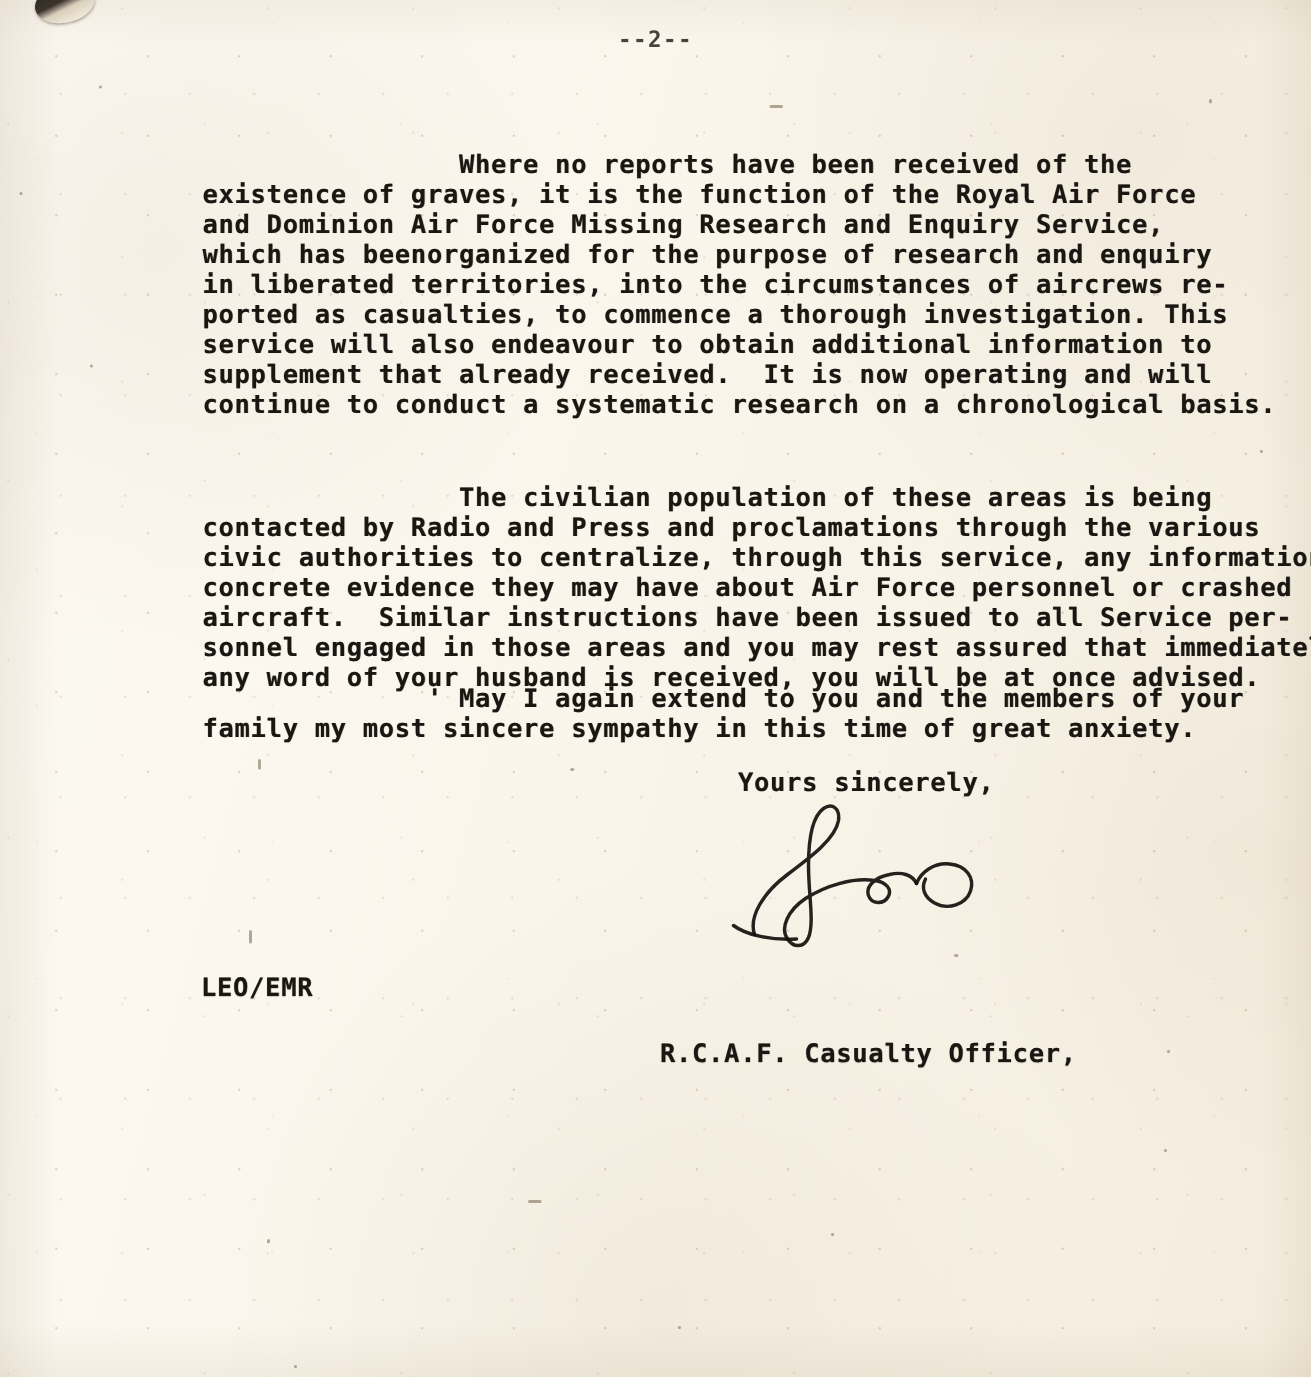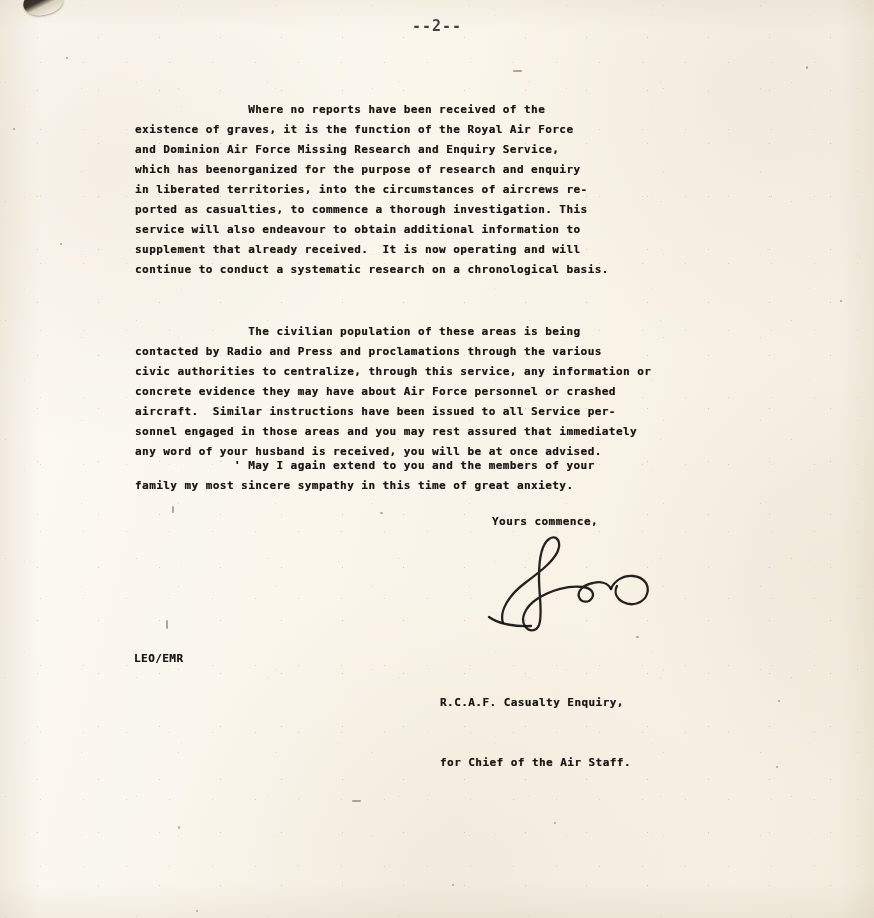--- a/index.html
+++ b/index.html
@@ -71,21 +71,21 @@
     background: linear-gradient(170deg, #2b2621 0%, #3b342c 44%, #d9cfbc 62%, #f6f0e4 100%);
     transform: rotate(-16deg);
     box-shadow: 0 1px 2px rgba(60,50,38,0.45);
   }
 
   
   .tw {
     position: absolute;
     white-space: pre;
     font-family: "DejaVu Sans Mono", "Liberation Mono", monospace;
-    font-size: 11px;
+    font-size: 17px;
     line-height: 20px;
     letter-spacing: 0.45px;
     font-weight: 700;
     color: #1a1712;
     text-shadow:
       0.35px 0 0 rgba(26,23,18,0.30),
       -0.3px 0.3px 0 rgba(26,23,18,0.17),
       0 0.45px 0.5px rgba(40,34,26,0.20);
   }
 
@@ -184,34 +184,33 @@
 contacted by Radio and Press and proclamations through the various
 civic authorities to centralize, through this service, any information or
 concrete evidence they may have about Air Force personnel or crashed
 aircraft.  Similar instructions have been issued to all Service per-
 sonnel engaged in those areas and you may rest assured that immediately
 any word of your husband is received, you will be at once advised.</div>
 
   <div class="tw body-block" id="para3">              ' May I again extend to you and the members of your
 family my most sincere sympathy in this time of great anxiety.</div>
 
-  <div class="tw" id="closing">Yours commence,</div>
+  <div class="tw" id="closing">Yours sincerely,</div>
 
   <div id="signature">
     <svg viewBox="0 0 190 112" preserveAspectRatio="none" aria-hidden="true">
       <path d="M16,92 C12,80 22,64 38,52 C54,40 70,28 72,16 C73,8 68,4 62,8
                C55,13 52,28 52,46 C52,66 56,84 52,94 C49,101 42,101 38,95
                C33,88 38,76 50,68 C64,59 82,54 96,56 C104,57 108,62 105,67
                C102,72 94,72 92,66 C90,60 96,54 106,52 C114,50 121,52 124,58"></path>
       <path d="M124,58 C127,50 136,44 146,45 C157,46 163,54 160,63
                C157,72 145,76 136,71 C129,67 127,61 130,55"></path>
       <path d="M2,86 C10,92 26,96 44,95"></path>
     </svg>
   </div>
 
   <div class="tw" id="sigblock">
-    <div>R.C.A.F. Casualty Enquiry,</div>
-    <div>for Chief of the Air Staff.</div>
+    <div>R.C.A.F. Casualty Officer,</div>
   </div>
 
   <div class="tw" id="initials">LEO/EMR</div>
 
 </div>
 
 </body></html>

